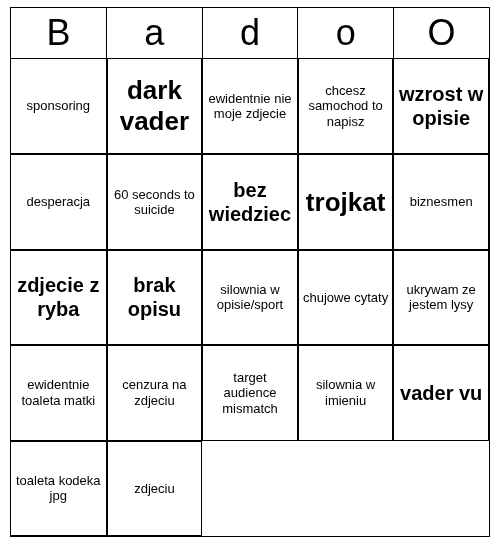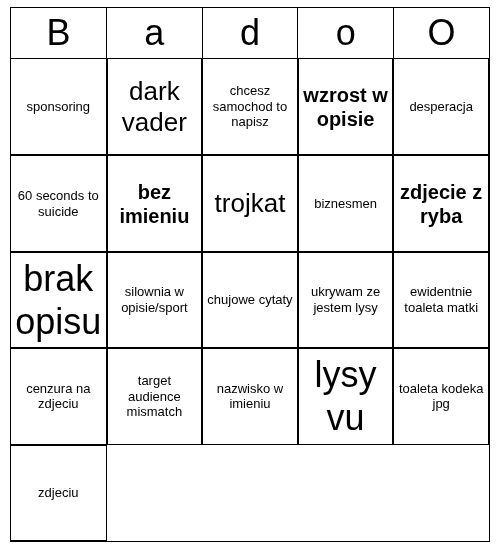--- a/index.html
+++ b/index.html
@@ -73,55 +73,56 @@
     }
 
     .bingo-cell.large-text {
       font-size: 20px;
       font-weight: bold;
       text-align: center;
     }
 
     .bingo-cell.xlarge-text {
       font-size: 26px;
-      font-weight: normal;
+      font-weight: bold;
     }
 
     .bingo-cell.xxlarge-text {
-      font-size: 36px;
-      font-weight: normal;
+      font-size: 20px;
+      font-weight: bold;
     }
   </style>
 </head>
 <body>
 
 <div class="bingo-container">
   <div class="bingo-header">
   <div class="header-cell">B</div>
       <div class="header-cell">a</div>
       <div class="header-cell">d</div>
       <div class="header-cell">o</div>
       <div class="header-cell">O</div>
     </div>
   <div class="bingo-grid">
   <div class="bingo-cell">sponsoring</div>
       <div class="bingo-cell xlarge-text">dark vader</div>
+      <div class="bingo-cell">ewidentnie nie moje zdjecie</div>
       <div class="bingo-cell">chcesz samochod to napisz</div>
       <div class="bingo-cell large-text">wzrost w opisie</div>
       <div class="bingo-cell">desperacja</div>
       <div class="bingo-cell">60 seconds to suicide</div>
-      <div class="bingo-cell large-text">bez imieniu</div>
+      <div class="bingo-cell large-text">bez wiedziec</div>
       <div class="bingo-cell xlarge-text">trojkat</div>
       <div class="bingo-cell">biznesmen</div>
       <div class="bingo-cell large-text">zdjecie z ryba</div>
       <div class="bingo-cell xxlarge-text">brak opisu</div>
       <div class="bingo-cell">silownia w opisie/sport</div>
       <div class="bingo-cell">chujowe cytaty</div>
       <div class="bingo-cell">ukrywam ze jestem lysy</div>
       <div class="bingo-cell">ewidentnie toaleta matki</div>
       <div class="bingo-cell">cenzura na zdjeciu</div>
       <div class="bingo-cell">target audience mismatch</div>
-      <div class="bingo-cell">nazwisko w imieniu</div>
-      <div class="bingo-cell xxlarge-text">lysy vu</div>
+      <div class="bingo-cell">silownia w imieniu</div>
+      <div class="bingo-cell xxlarge-text">vader vu</div>
       <div class="bingo-cell">toaleta kodeka jpg</div>
       <div class="bingo-cell">zdjeciu</div>
     </div>
 </div>
 
 </body></html>

